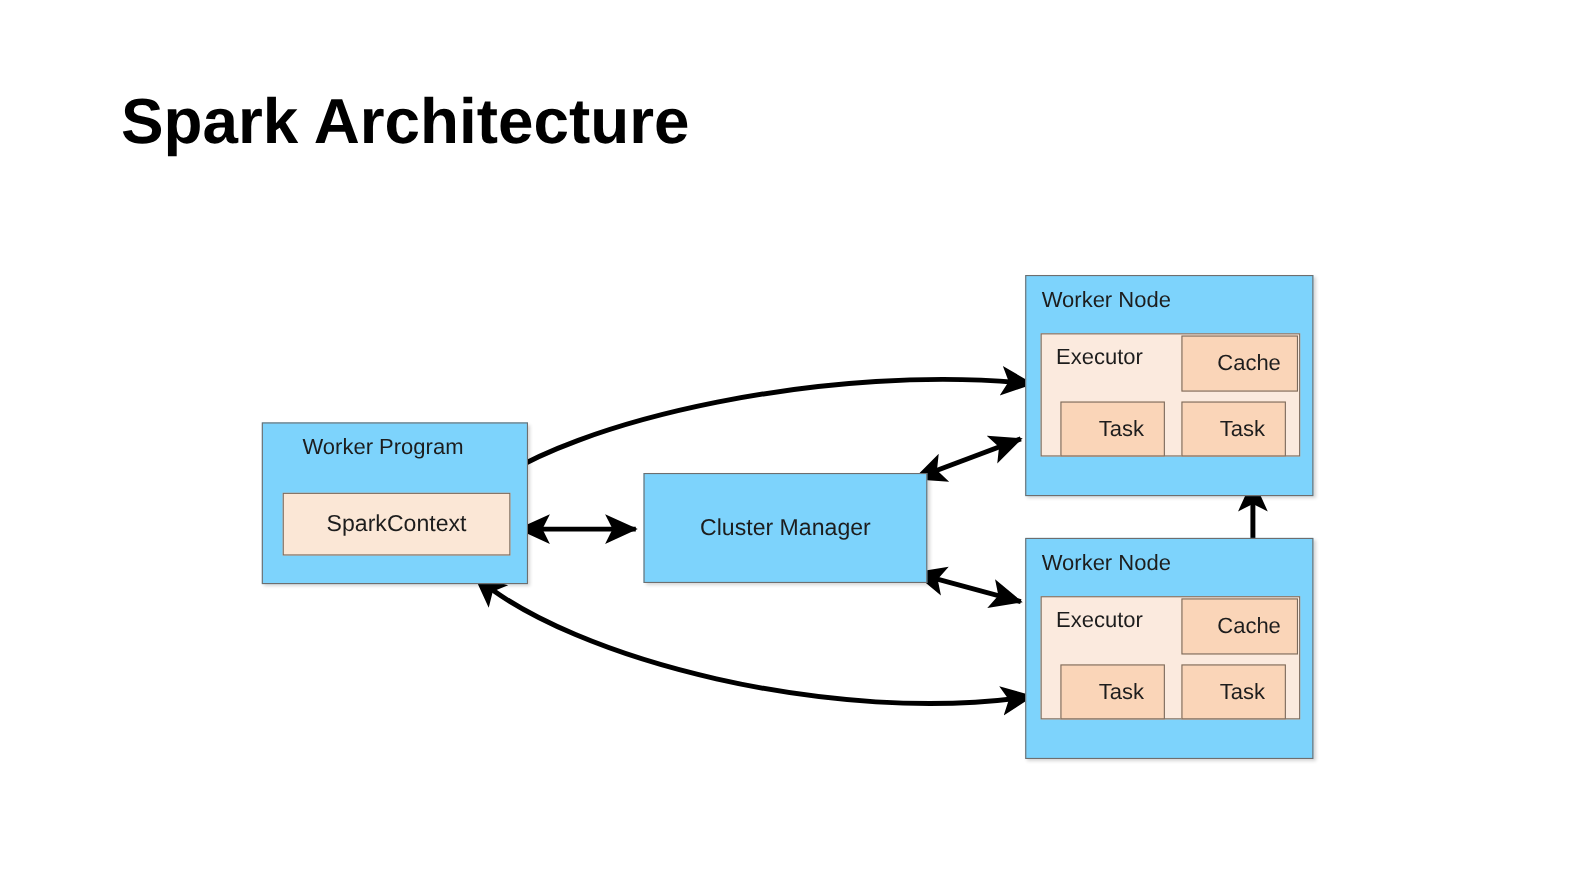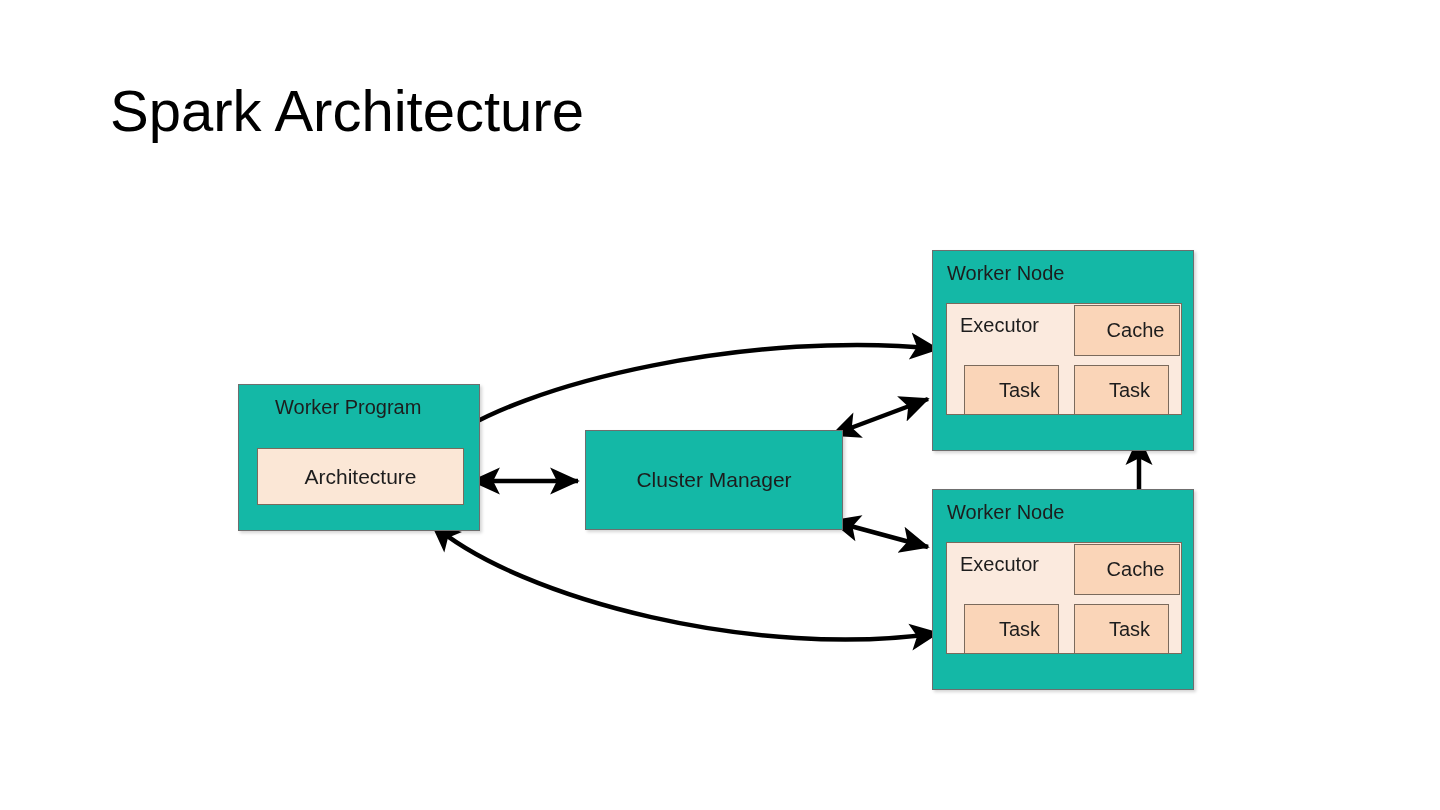--- a/index.html
+++ b/index.html
@@ -15,21 +15,21 @@
     font-family: "Liberation Sans", sans-serif;
     color: #000000;
   }
 
   
   #slide-title {
     position: absolute;
     left: 110px;
     top: 82px;
     font-size: 58px;
-    font-weight: 400;
+    font-weight: 700;
     line-height: 1.0;
     letter-spacing: 0px;
     color: #000000;
     white-space: nowrap;
   }
 
   
   #diagram {
     position: absolute;
     left: 0;
@@ -42,21 +42,21 @@
     left: 0;
     top: 0;
     width: 1440px;
     height: 810px;
     pointer-events: none;
   }
 
   .node-box {
     position: absolute;
     box-sizing: border-box;
-    background: #14b8a6;
+    background: #7dd3fc;
     border: 1.6px solid #6e6e6e;
     box-shadow: 2px 2px 3px rgba(0,0,0,0.17);
   }
 
   .node-title {
     position: absolute;
     font-size: 20px;
     font-weight: 400;
     color: #1d1d1d;
     white-space: nowrap;
@@ -208,21 +208,21 @@
     <line x1="832" y1="435" x2="928" y2="399" stroke="#000000" stroke-width="4.5" marker-start="url(#head-start)" marker-end="url(#head-end)"></line>
 
     <line x1="832" y1="521" x2="928" y2="547" stroke="#000000" stroke-width="4.5" marker-start="url(#head-start)" marker-end="url(#head-end)"></line>
 
     <line x1="1139" y1="437" x2="1139" y2="552" stroke="#000000" stroke-width="4.5" marker-start="url(#head-start)" marker-end="url(#head-end)"></line>
   </svg>
 
   <div class="node-box" id="driver-program">
     <div class="node-title" id="driver-program-label">Worker Program</div>
     <div id="sparkcontext-box">
-      <span id="sparkcontext-label">Architecture</span>
+      <span id="sparkcontext-label">SparkContext</span>
     </div>
   </div>
 
   <div class="node-box" id="cluster-manager">
     <span id="cluster-manager-label">Cluster Manager</span>
   </div>
 
   <div class="node-box" id="worker-node-1">
     <div class="node-title worker-title">Worker Node</div>
     <div class="executor-box">

